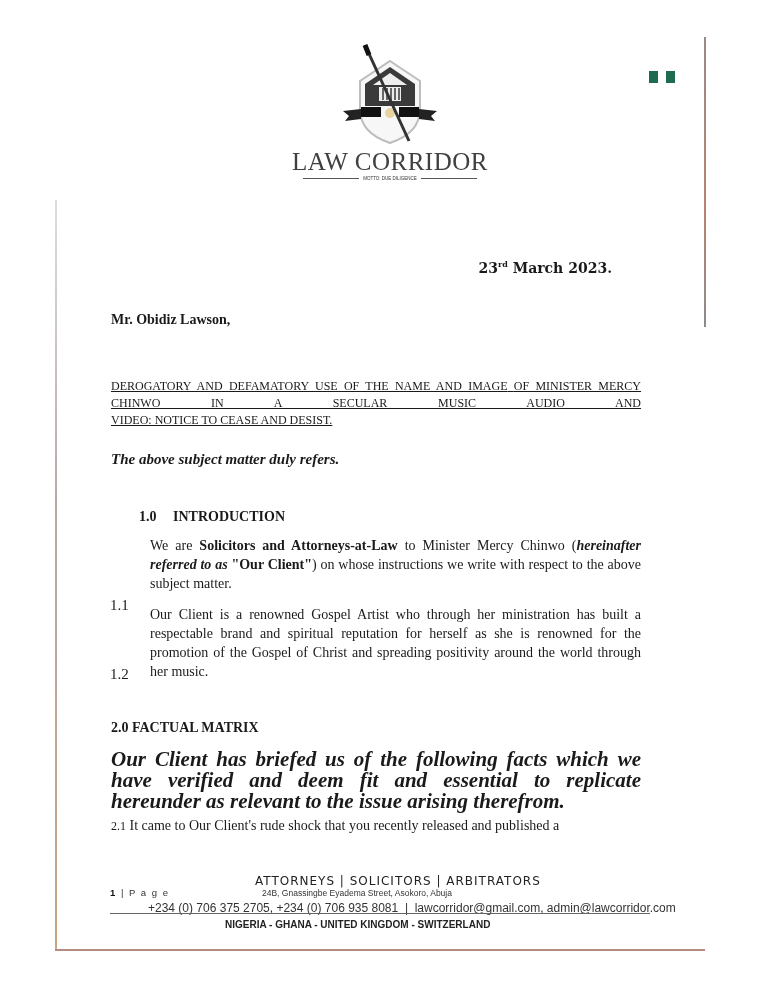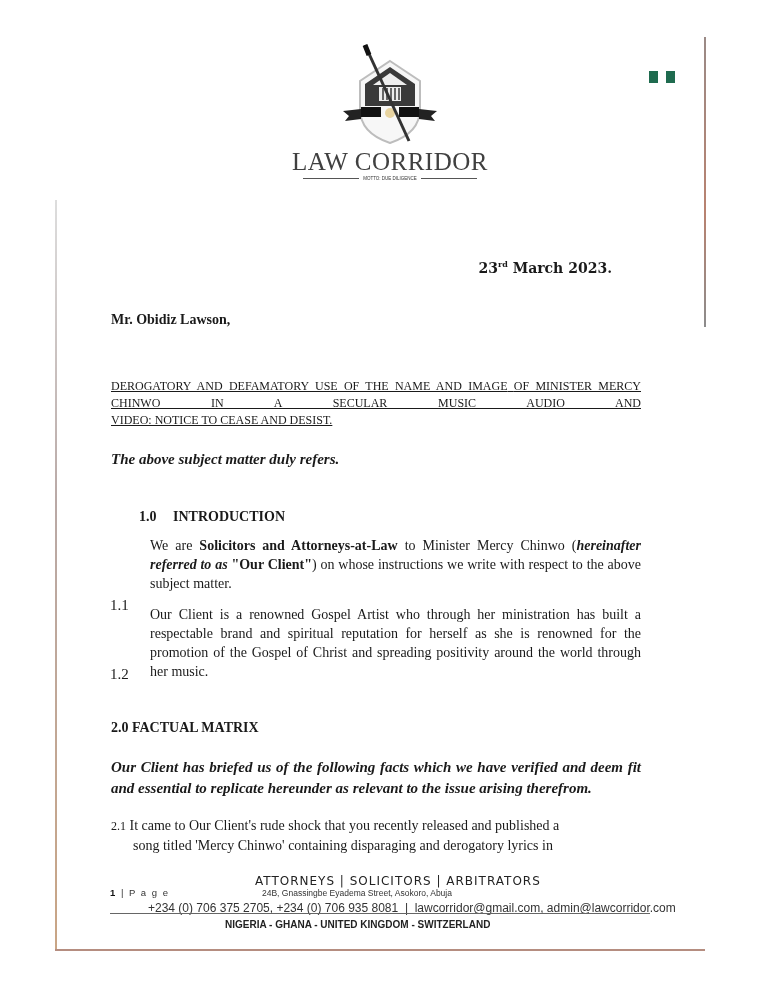--- a/index.html
+++ b/index.html
@@ -28,21 +28,21 @@
   .refers { position: absolute; left: 111px; top: 451px; font-weight: bold; font-style: italic; font-size: 15px; }
 
   .heading { position: absolute; font-weight: bold; font-size: 14px; }
   .h1 { left: 111px; top: 509px; margin-left: 28px; }
   .h1 .num { display: inline-block; width: 34px; }
   .para { position: absolute; font-size: 14px; line-height: 19px; text-align: justify; }
   .para .num { position: absolute; left: -40px; top: 16px; font-size: 15px; margin-top: 44px; }
   .p11 { left: 150px; top: 536px; width: 491px; }
   .p12 { left: 150px; top: 605px; width: 491px; }
   .h2 { left: 111px; top: 720px; }
-  .facts { position: absolute; left: 111px; top: 749px; width: 530px; font-weight: bold; font-style: italic; font-size: 15px; line-height: 21px; text-align: justify; margin-top: 8px; }
+  .facts { position: absolute; left: 111px; top: 749px; width: 530px; font-weight: bold; font-style: italic; font-size: 21px; line-height: 21px; text-align: justify; }
   .p21 { position: absolute; left: 111px; top: 816px; width: 530px; font-size: 14px; line-height: 20px; text-align: justify; }
   .p21 .body2 { display: block; padding-left: 22px; }
 
   .footer-services { position: absolute; left: 255px; top: 874px; font-family: "DejaVu Sans", sans-serif; font-size: 12px; letter-spacing: 1px; color: #222; text-align: center; }
   .page-num { position: absolute; left: 110px; top: 887px; font-family: Liberation Sans, sans-serif; font-size: 9.5px; color: #333; letter-spacing: 1.5px; }
   .page-num b { color: #111; }
   .footer-addr { position: absolute; left: 262px; top: 888px; font-family: "Liberation Sans", sans-serif; font-size: 8.5px; color: #333; }
   .footer-contact { position: absolute; left: 148px; top: 901px; font-family: "Liberation Sans", sans-serif; font-size: 12px; color: #333; white-space: pre; }
   .footer-rule { position: absolute; left: 110px; top: 913px; width: 540px; height: 1px; background: #666; }
   .footer-countries { position: absolute; left: 225px; top: 919px; font-family: "Liberation Sans", sans-serif; font-weight: bold; font-size: 10px; color: #222; }
@@ -114,21 +114,20 @@
 
 <div class="heading h2">
   <span>2.0</span> <span>FACTUAL  MATRIX</span>
 </div>
 
 <div class="facts">Our Client has briefed us of the following facts which we have verified and deem fit and essential to replicate hereunder as relevant to the issue arising therefrom.</div>
 
 <div class="p21">
   <span style="font-size:12px">2.1</span>
   <span>It came to Our Client's rude shock that you recently released and published a</span>
-  <span class="body2">song titled 'Mercy Chinwo' containing disparaging and derogatory lyrics in</span>
 </div>
 
 <div class="footer-services">ATTORNEYS | SOLICITORS | ARBITRATORS</div>
 <div class="page-num"><b>1</b> <span>| P a g e</span></div>
 <div class="footer-addr">24B, Gnassingbe Eyadema Street, Asokoro, Abuja</div>
 <div class="footer-contact">+234 (0) 706 375 2705, +234 (0) 706 935 8081  |  lawcorridor@gmail.com, admin@lawcorridor.com</div>
 <div class="footer-rule"></div>
 <div class="footer-countries">NIGERIA  -  GHANA - UNITED KINGDOM - SWITZERLAND</div>
 
 </body></html>

